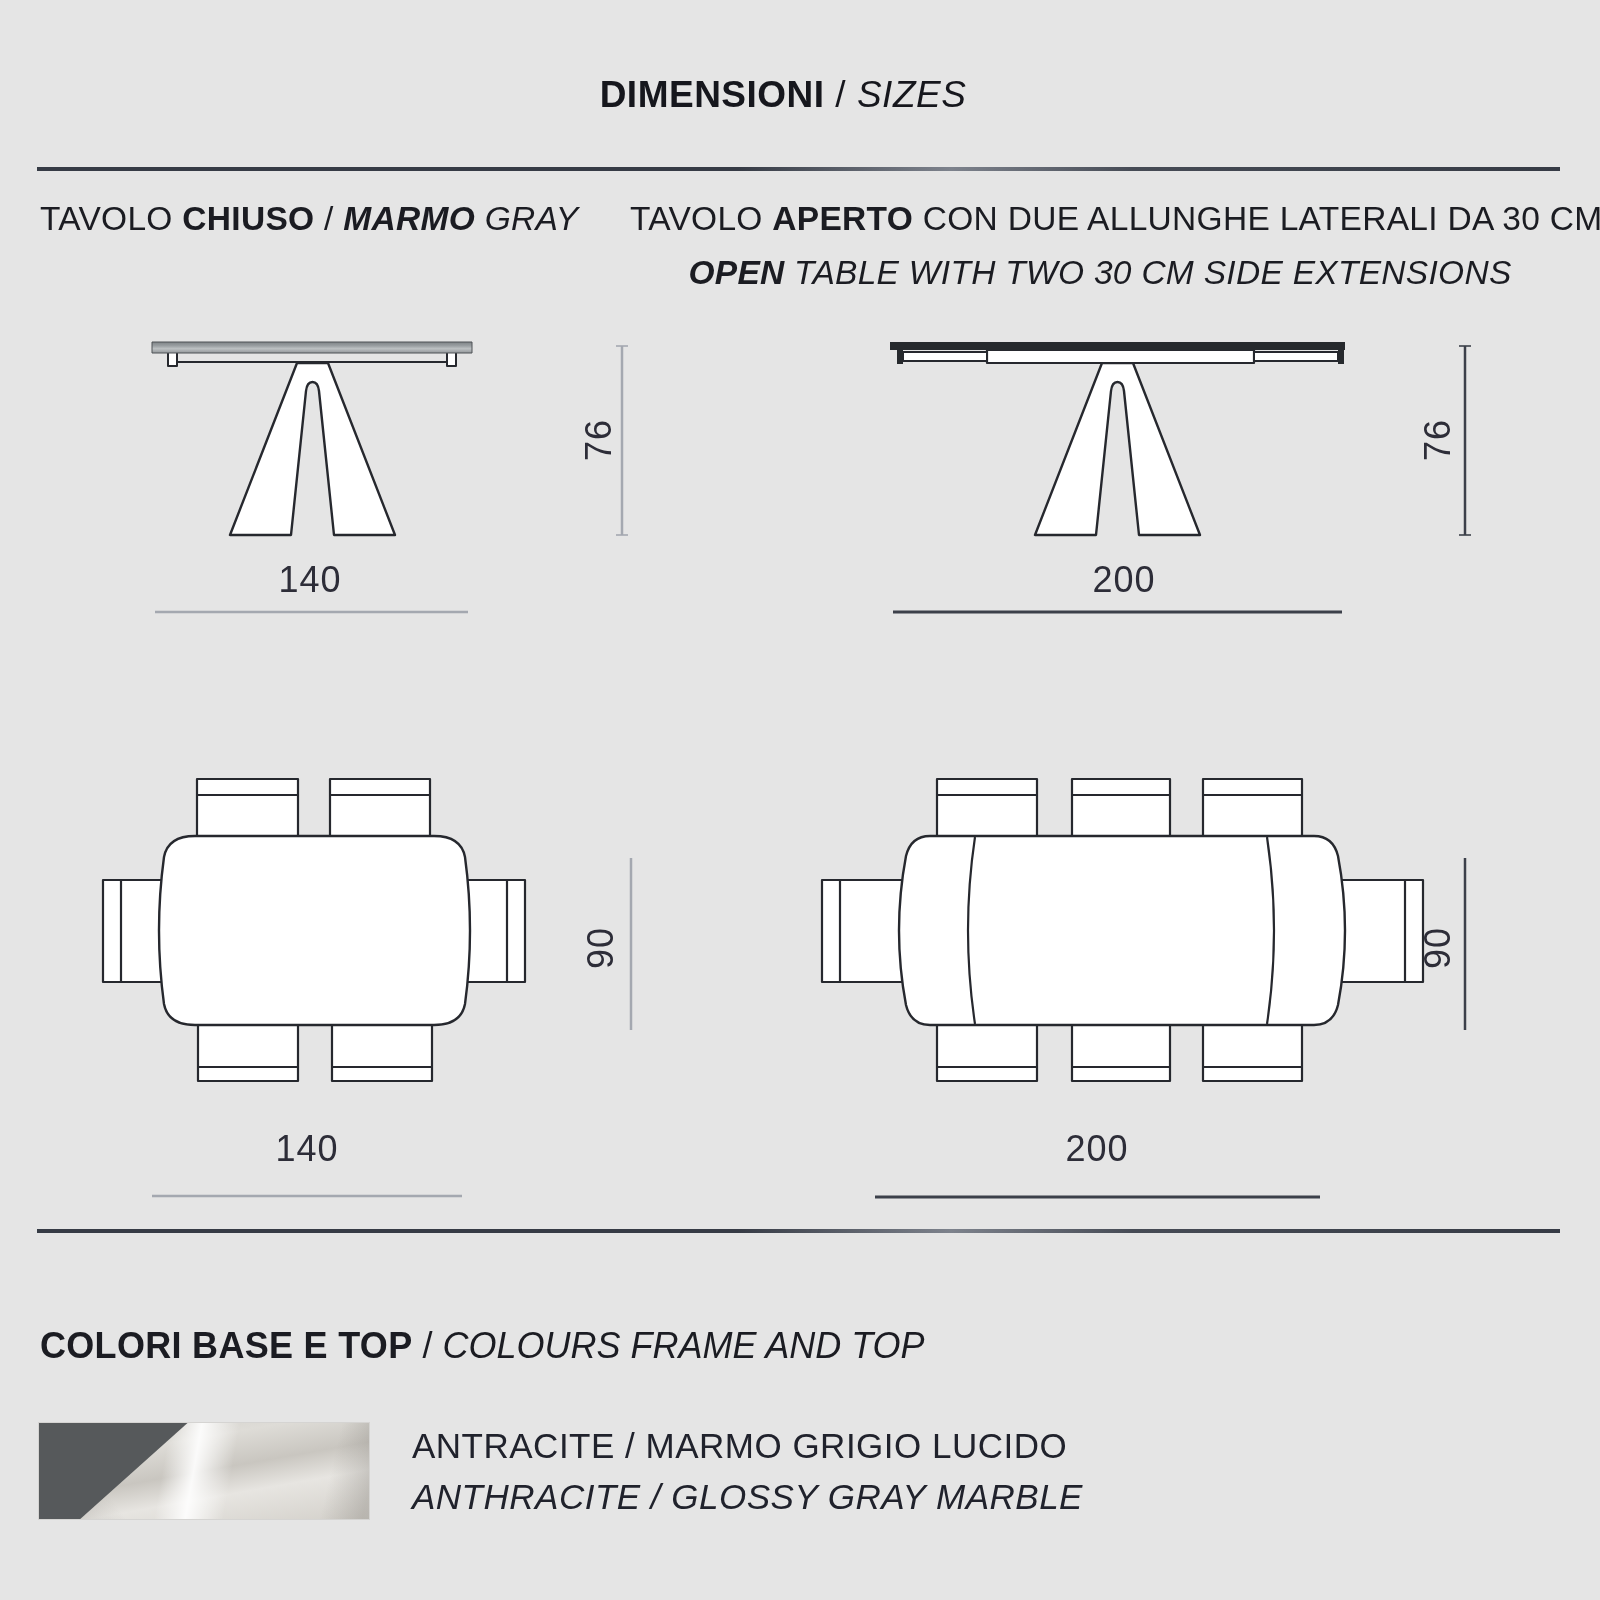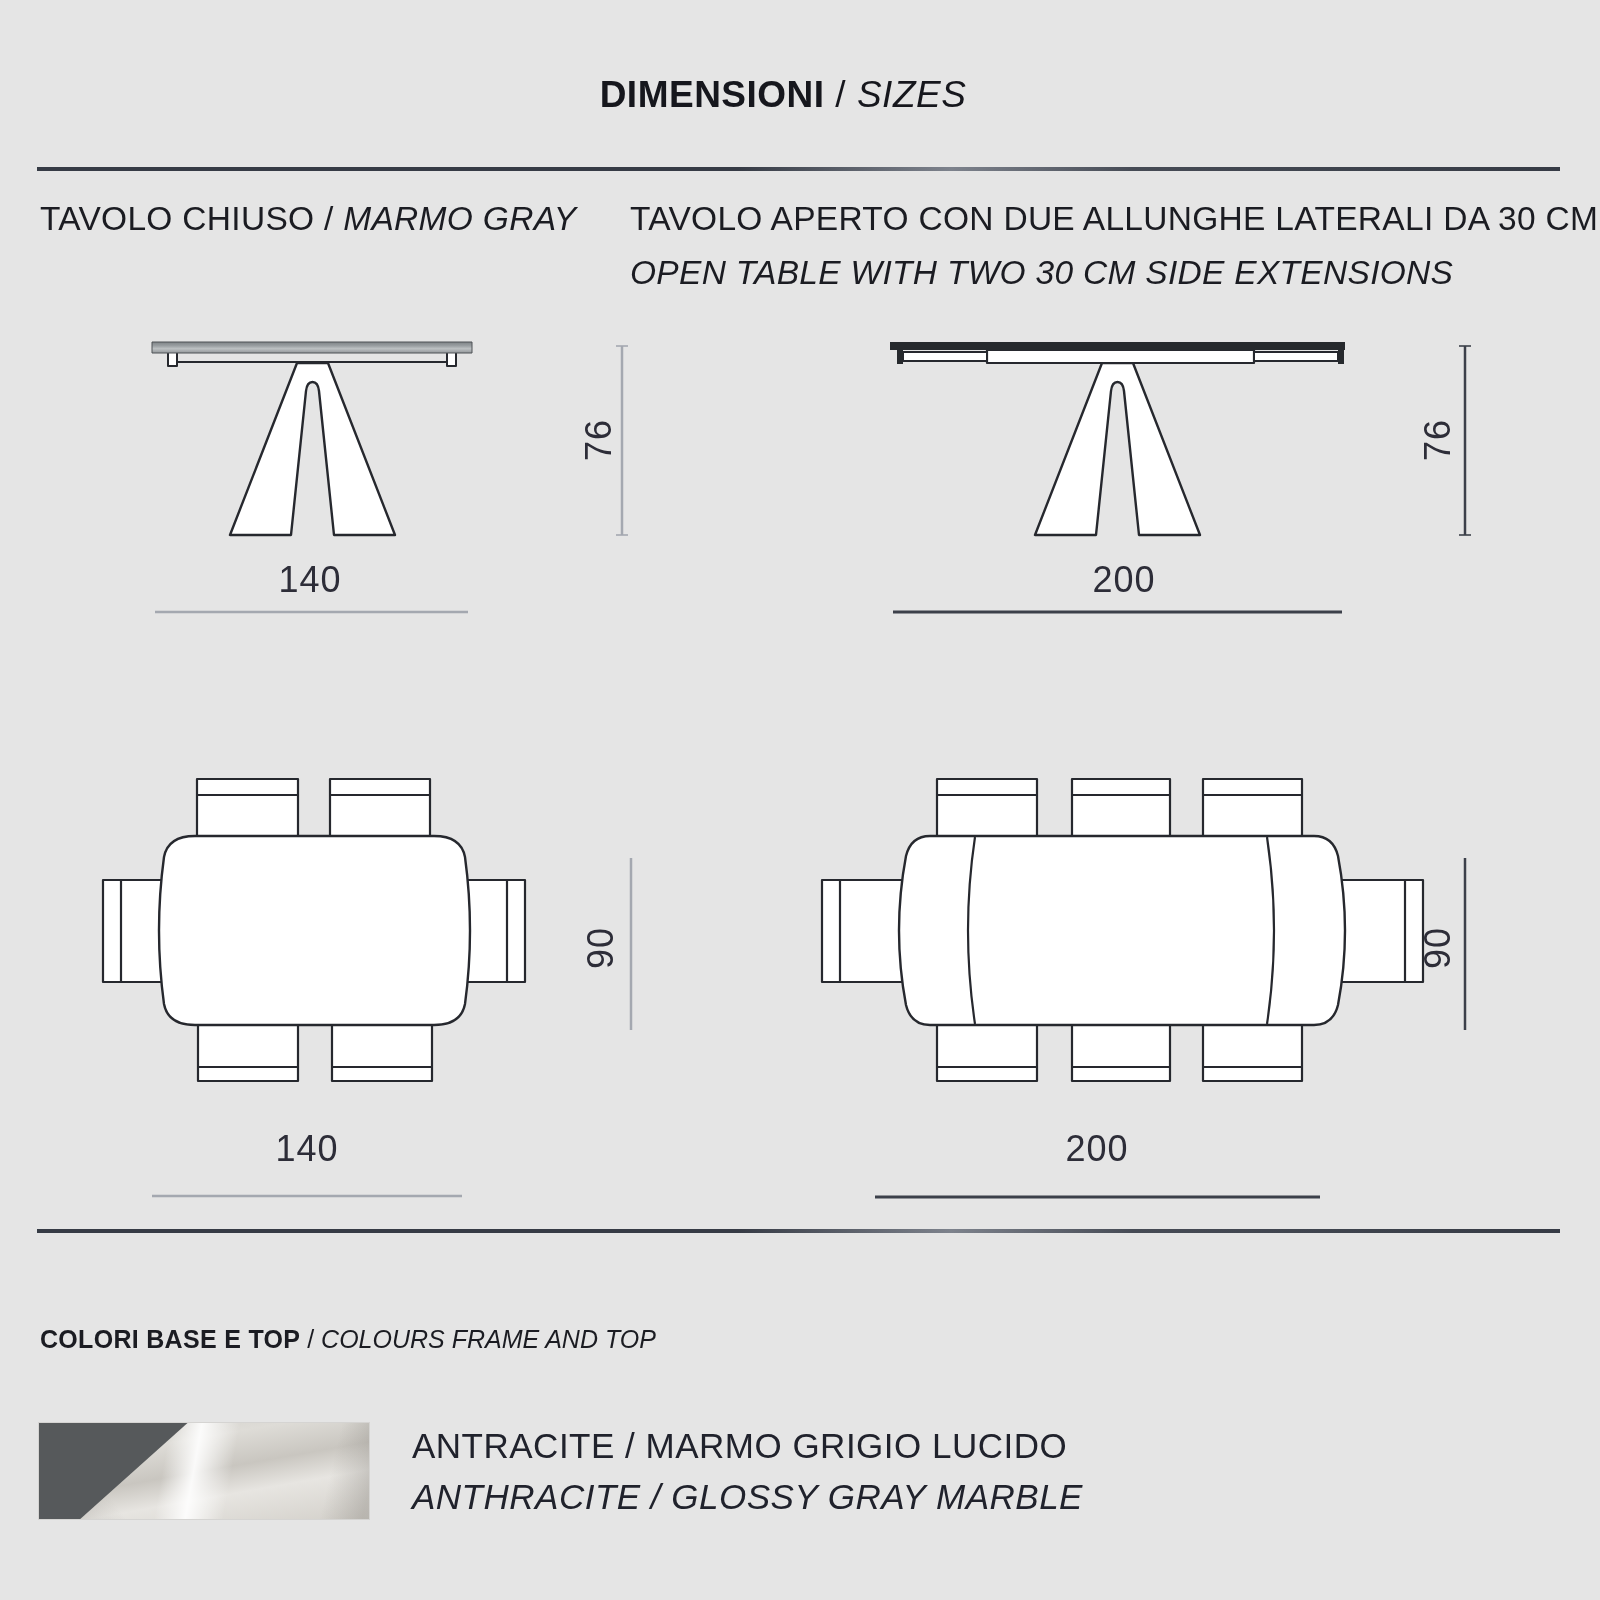--- a/index.html
+++ b/index.html
@@ -8,29 +8,29 @@
   .art{position:absolute;left:0;top:0;width:1600px;height:1600px;}
   .txt{position:absolute;white-space:nowrap;}
   .title{left:0;top:74px;width:1566px;text-align:center;font-size:37px;letter-spacing:.5px;color:#16171d;}
   .title b{font-weight:bold;}
   .title .it{font-style:italic;}
   .divider{position:absolute;left:37px;width:1523px;height:4px;
            background:linear-gradient(90deg,#363b45 0%,#363b45 46%,#7d828c 60%,#464b55 72%,#363b45 100%);}
   .div-top{top:167px;}
   .div-bottom{top:1229px;}
   .hdr{font-size:33.5px;color:#1b1c22;letter-spacing:.3px;}
-  .hdr b{font-weight:normal;}
+  .hdr b{font-weight:bold;}
   .hdr .it{font-style:italic;}
   .hdr-left{left:40px;top:200px;}
-  .hdr-right{left:630px;top:200px;width:940px;text-align:left;white-space:nowrap;}
+  .hdr-right{left:630px;top:200px;width:940px;text-align:center;white-space:nowrap;}
   .hdr-right .line2{margin-top:16px;}
   .dim{position:absolute;font-size:36px;font-weight:normal;color:#2d2d38;letter-spacing:1px;
        width:100px;height:38px;line-height:38px;text-align:center;}
   .rot{transform:rotate(-90deg);}
-  .colori-hdr{left:40px;top:1325px;font-size:25px;color:#1b1c22;}
+  .colori-hdr{left:40px;top:1325px;font-size:36px;color:#1b1c22;}
   .colori-hdr b{font-weight:bold;letter-spacing:.3px;}
   .colori-hdr .it{font-style:italic;}
   .swatch{position:absolute;left:38px;top:1422px;width:332px;height:98px;border:1px solid #d5d4d2;box-sizing:border-box;}
   .marble{position:absolute;inset:0;
     background:
       linear-gradient(100deg, rgba(255,255,255,0) 38%, rgba(255,255,255,.9) 47%, rgba(255,255,255,0) 58%),
       linear-gradient(55deg, rgba(130,125,118,.35) 0%, rgba(0,0,0,0) 22%),
       linear-gradient(283deg, rgba(120,116,110,.30) 2%, rgba(0,0,0,0) 14%),
       linear-gradient(170deg,#cdcbc6 0%,#dedcd7 28%,#c9c6c0 50%,#e7e5e1 68%,#d3d0ca 100%);}
   .anthracite{position:absolute;inset:0;background:#56595b;

